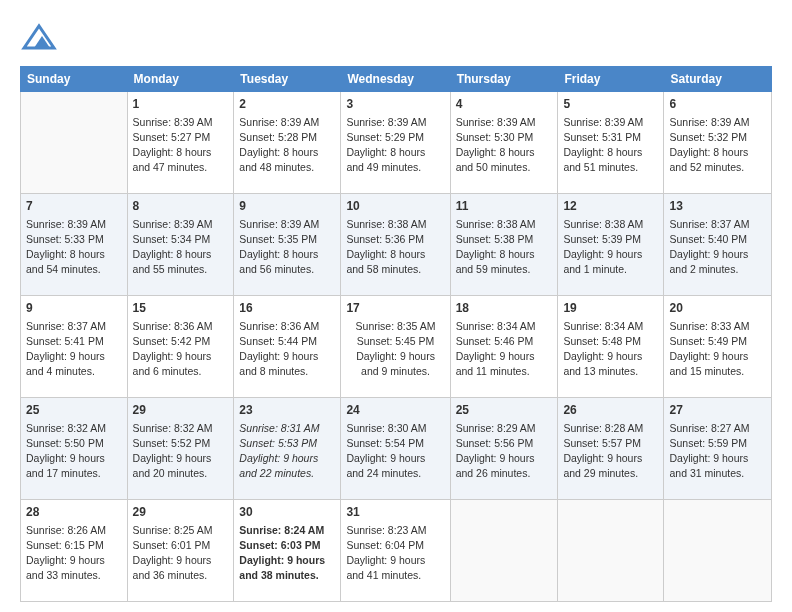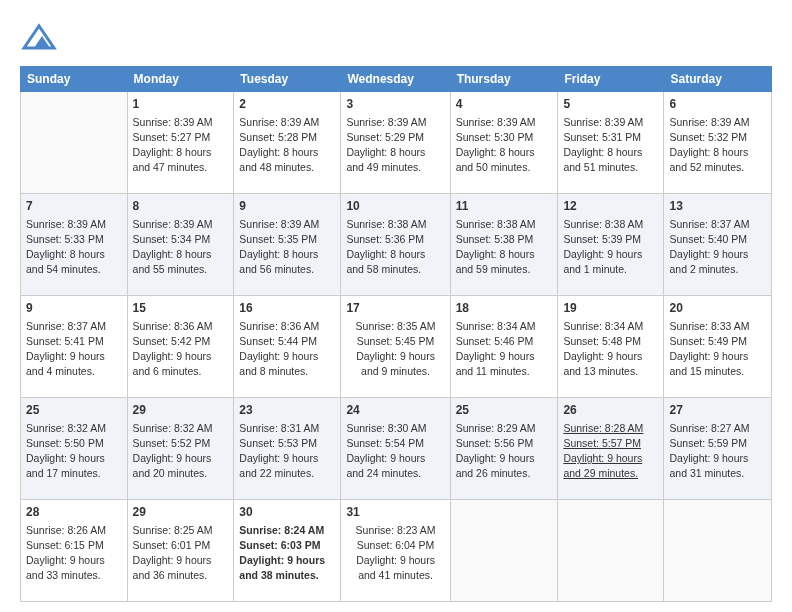--- a/index.html
+++ b/index.html
@@ -296,42 +296,42 @@
           </td>
           <td>
             <span class="day-num">29</span>
             <div class="cell-content" style="white-space: pre-line;">Sunrise: 8:32 AM
 Sunset: 5:52 PM
 Daylight: 9 hours
 and 20 minutes.</div>
           </td>
           <td>
             <span class="day-num">23</span>
-            <div class="cell-content" style="white-space: pre-line;">Sunrise: 8:31 AM
+            <div class="cell-content" style="white-space: pre-line; font-style: italic;">Sunrise: 8:31 AM
 Sunset: 5:53 PM
 Daylight: 9 hours
 and 22 minutes.</div>
           </td>
           <td>
             <span class="day-num">24</span>
             <div class="cell-content" style="white-space: pre-line;">Sunrise: 8:30 AM
 Sunset: 5:54 PM
 Daylight: 9 hours
 and 24 minutes.</div>
           </td>
           <td>
             <span class="day-num">25</span>
             <div class="cell-content" style="white-space: pre-line;">Sunrise: 8:29 AM
 Sunset: 5:56 PM
 Daylight: 9 hours
 and 26 minutes.</div>
           </td>
           <td>
             <span class="day-num">26</span>
-            <div class="cell-content" style="white-space: pre-line; text-decoration: underline;">Sunrise: 8:28 AM
+            <div class="cell-content" style="white-space: pre-line;">Sunrise: 8:28 AM
 Sunset: 5:57 PM
 Daylight: 9 hours
 and 29 minutes.</div>
           </td>
           <td>
             <span class="day-num">27</span>
             <div class="cell-content" style="white-space: pre-line;">Sunrise: 8:27 AM
 Sunset: 5:59 PM
 Daylight: 9 hours
 and 31 minutes.</div>
@@ -354,21 +354,21 @@
           </td>
           <td>
             <span class="day-num">30</span>
             <div class="cell-content" style="white-space: pre-line; font-weight: bold;">Sunrise: 8:24 AM
 Sunset: 6:03 PM
 Daylight: 9 hours
 and 38 minutes.</div>
           </td>
           <td>
             <span class="day-num">31</span>
-            <div class="cell-content" style="white-space: pre-line; text-align: center;">Sunrise: 8:23 AM
+            <div class="cell-content" style="white-space: pre-line;">Sunrise: 8:23 AM
 Sunset: 6:04 PM
 Daylight: 9 hours
 and 41 minutes.</div>
           </td>
           <td class="empty-cell"></td>
           <td class="empty-cell"></td>
           <td class="empty-cell"></td>
         </tr>
       </tbody>
   </table>

